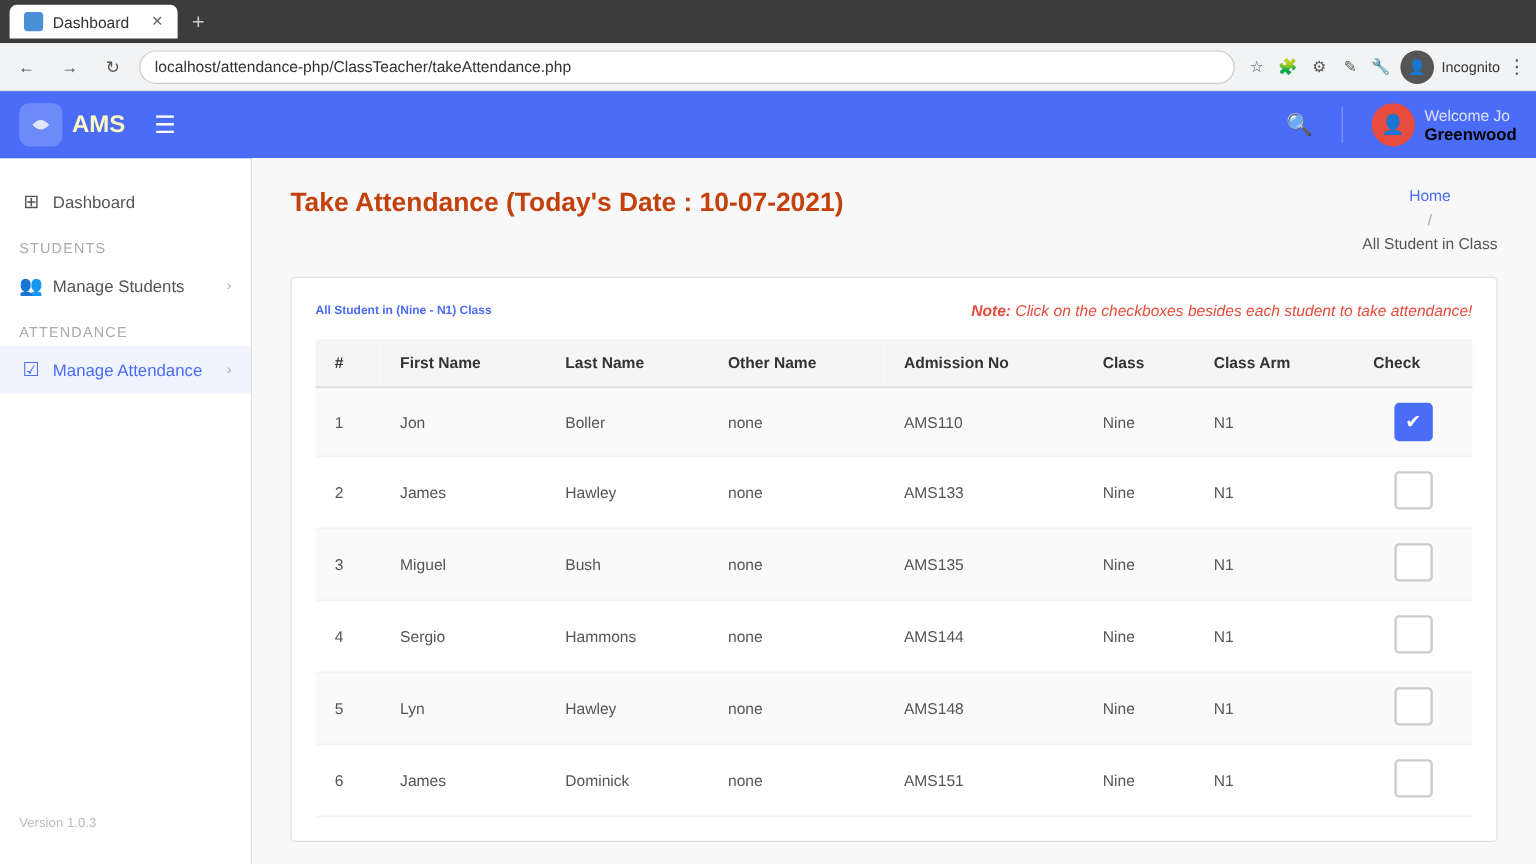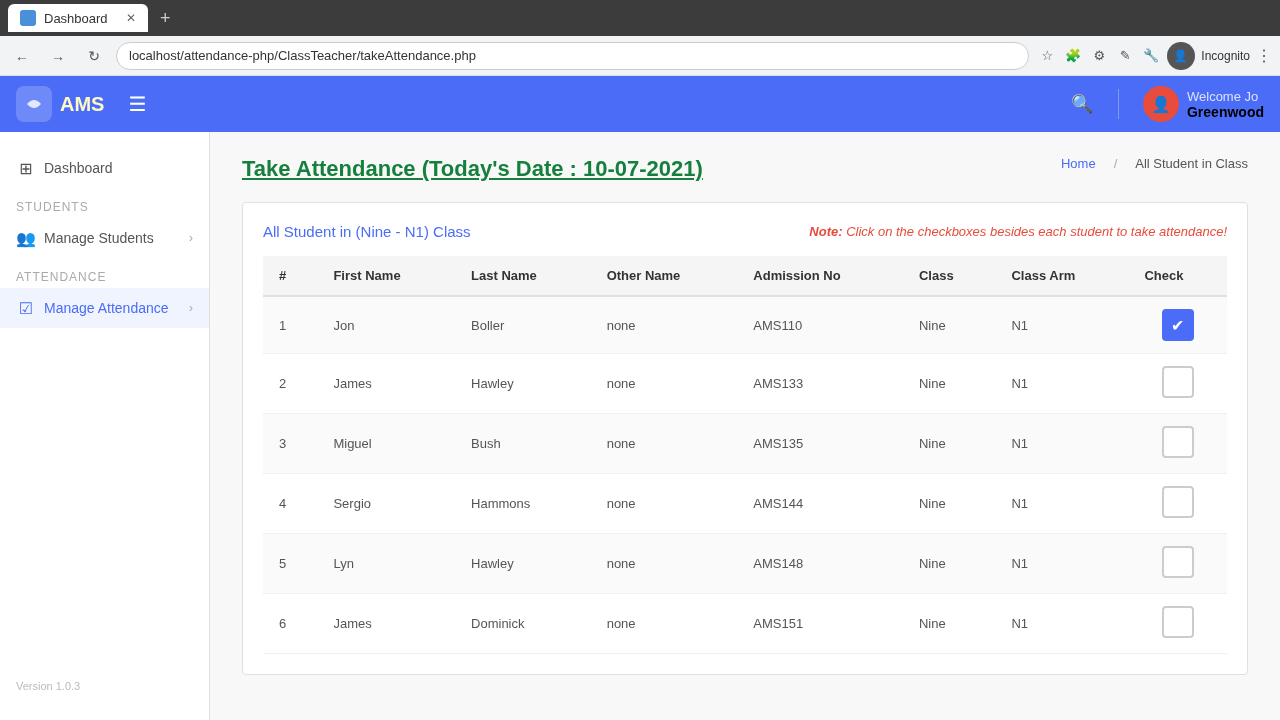--- a/index.html
+++ b/index.html
@@ -248,29 +248,29 @@
     }
     .page-header {
       display: flex;
       align-items: flex-start;
       justify-content: space-between;
       margin-bottom: 20px;
     }
     .page-title {
       font-size: 22px;
       font-weight: 600;
-      color: #15803d;
-      text-decoration: underline;
+      color: #c2410c;
     }
     .breadcrumb {
       display: flex;
       align-items: center;
-      gap: 18px;
+      gap: 5px;
       font-size: 13px;
       color: #666;
+      flex-direction: column;
     }
     .breadcrumb-home {
       color: #4a6cf7;
       text-decoration: none;
       cursor: pointer;
     }
     .breadcrumb-sep { color: #aaa; }
     .breadcrumb-current { color: #555; }
 
     
@@ -280,22 +280,22 @@
       border: 1px solid #e0e0e0;
       padding: 20px;
     }
     .table-header-row {
       display: flex;
       justify-content: space-between;
       align-items: center;
       margin-bottom: 16px;
     }
     .class-label {
-      font-size: 15px;
-      font-weight: 400;
+      font-size: 10px;
+      font-weight: 700;
       color: #4a6cf7;
     }
     .note-text {
       font-size: 13px;
       color: #e74c3c;
       font-style: italic;
     }
     .note-bold {
       font-weight: bold;
     }

